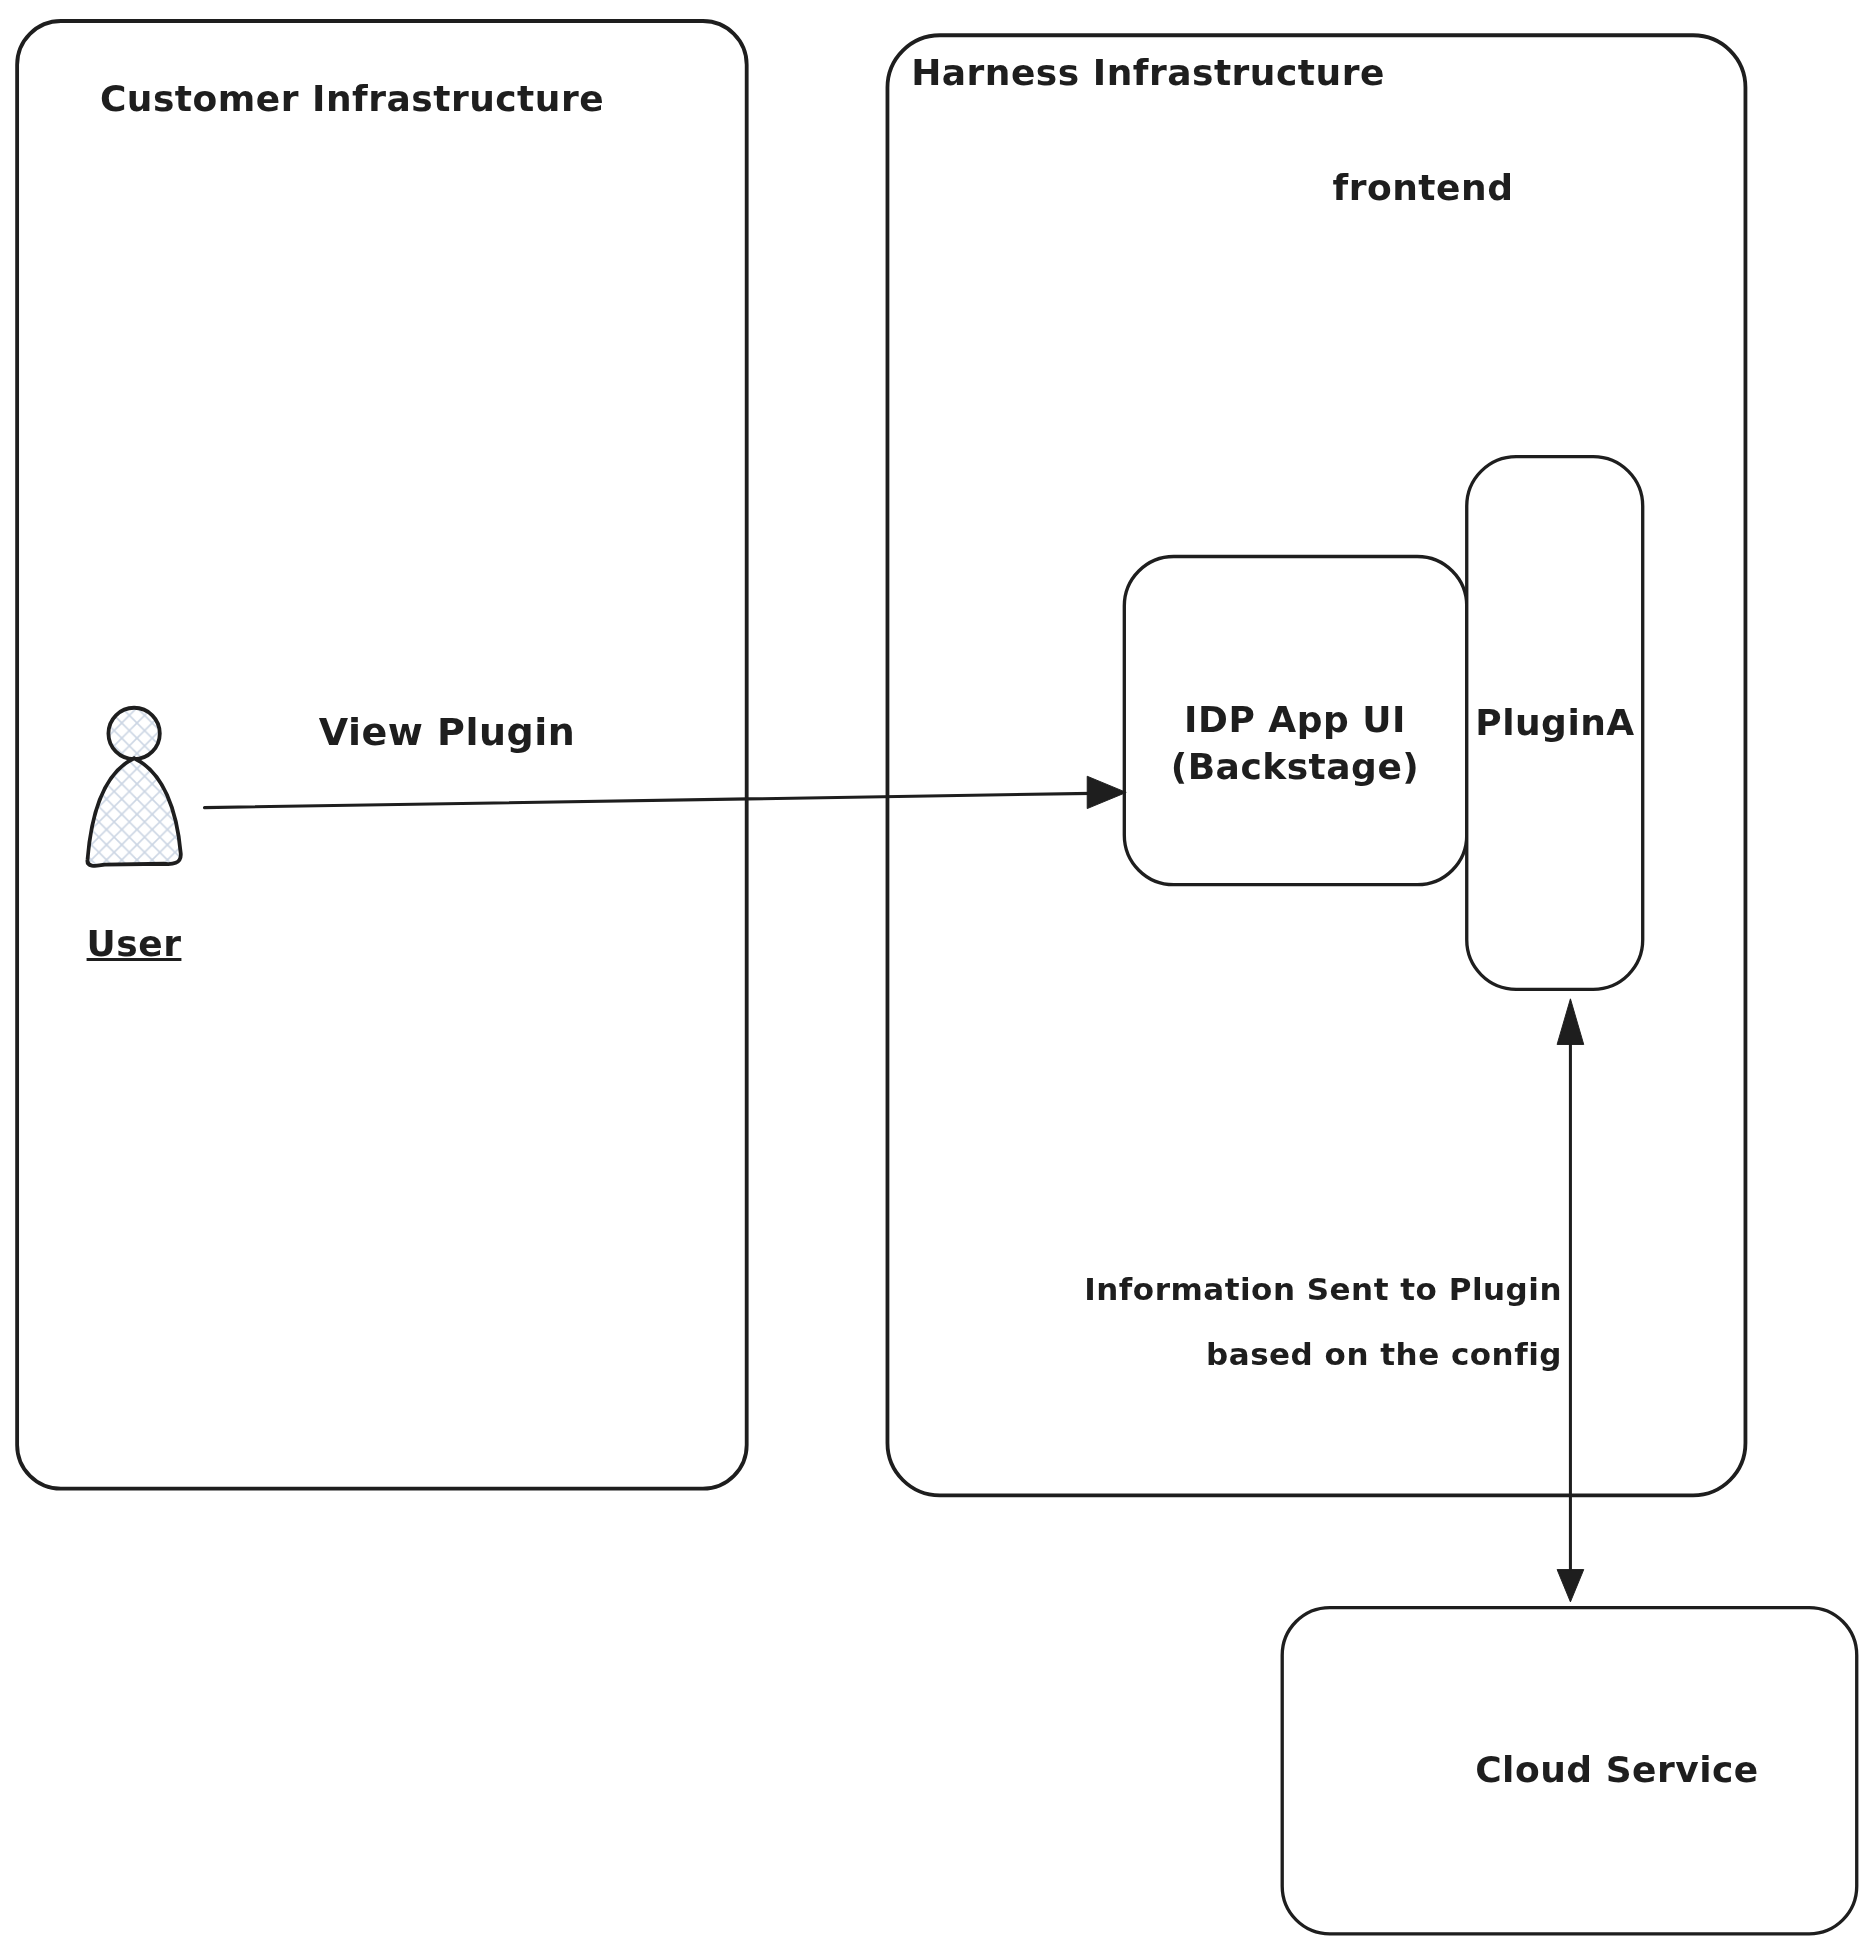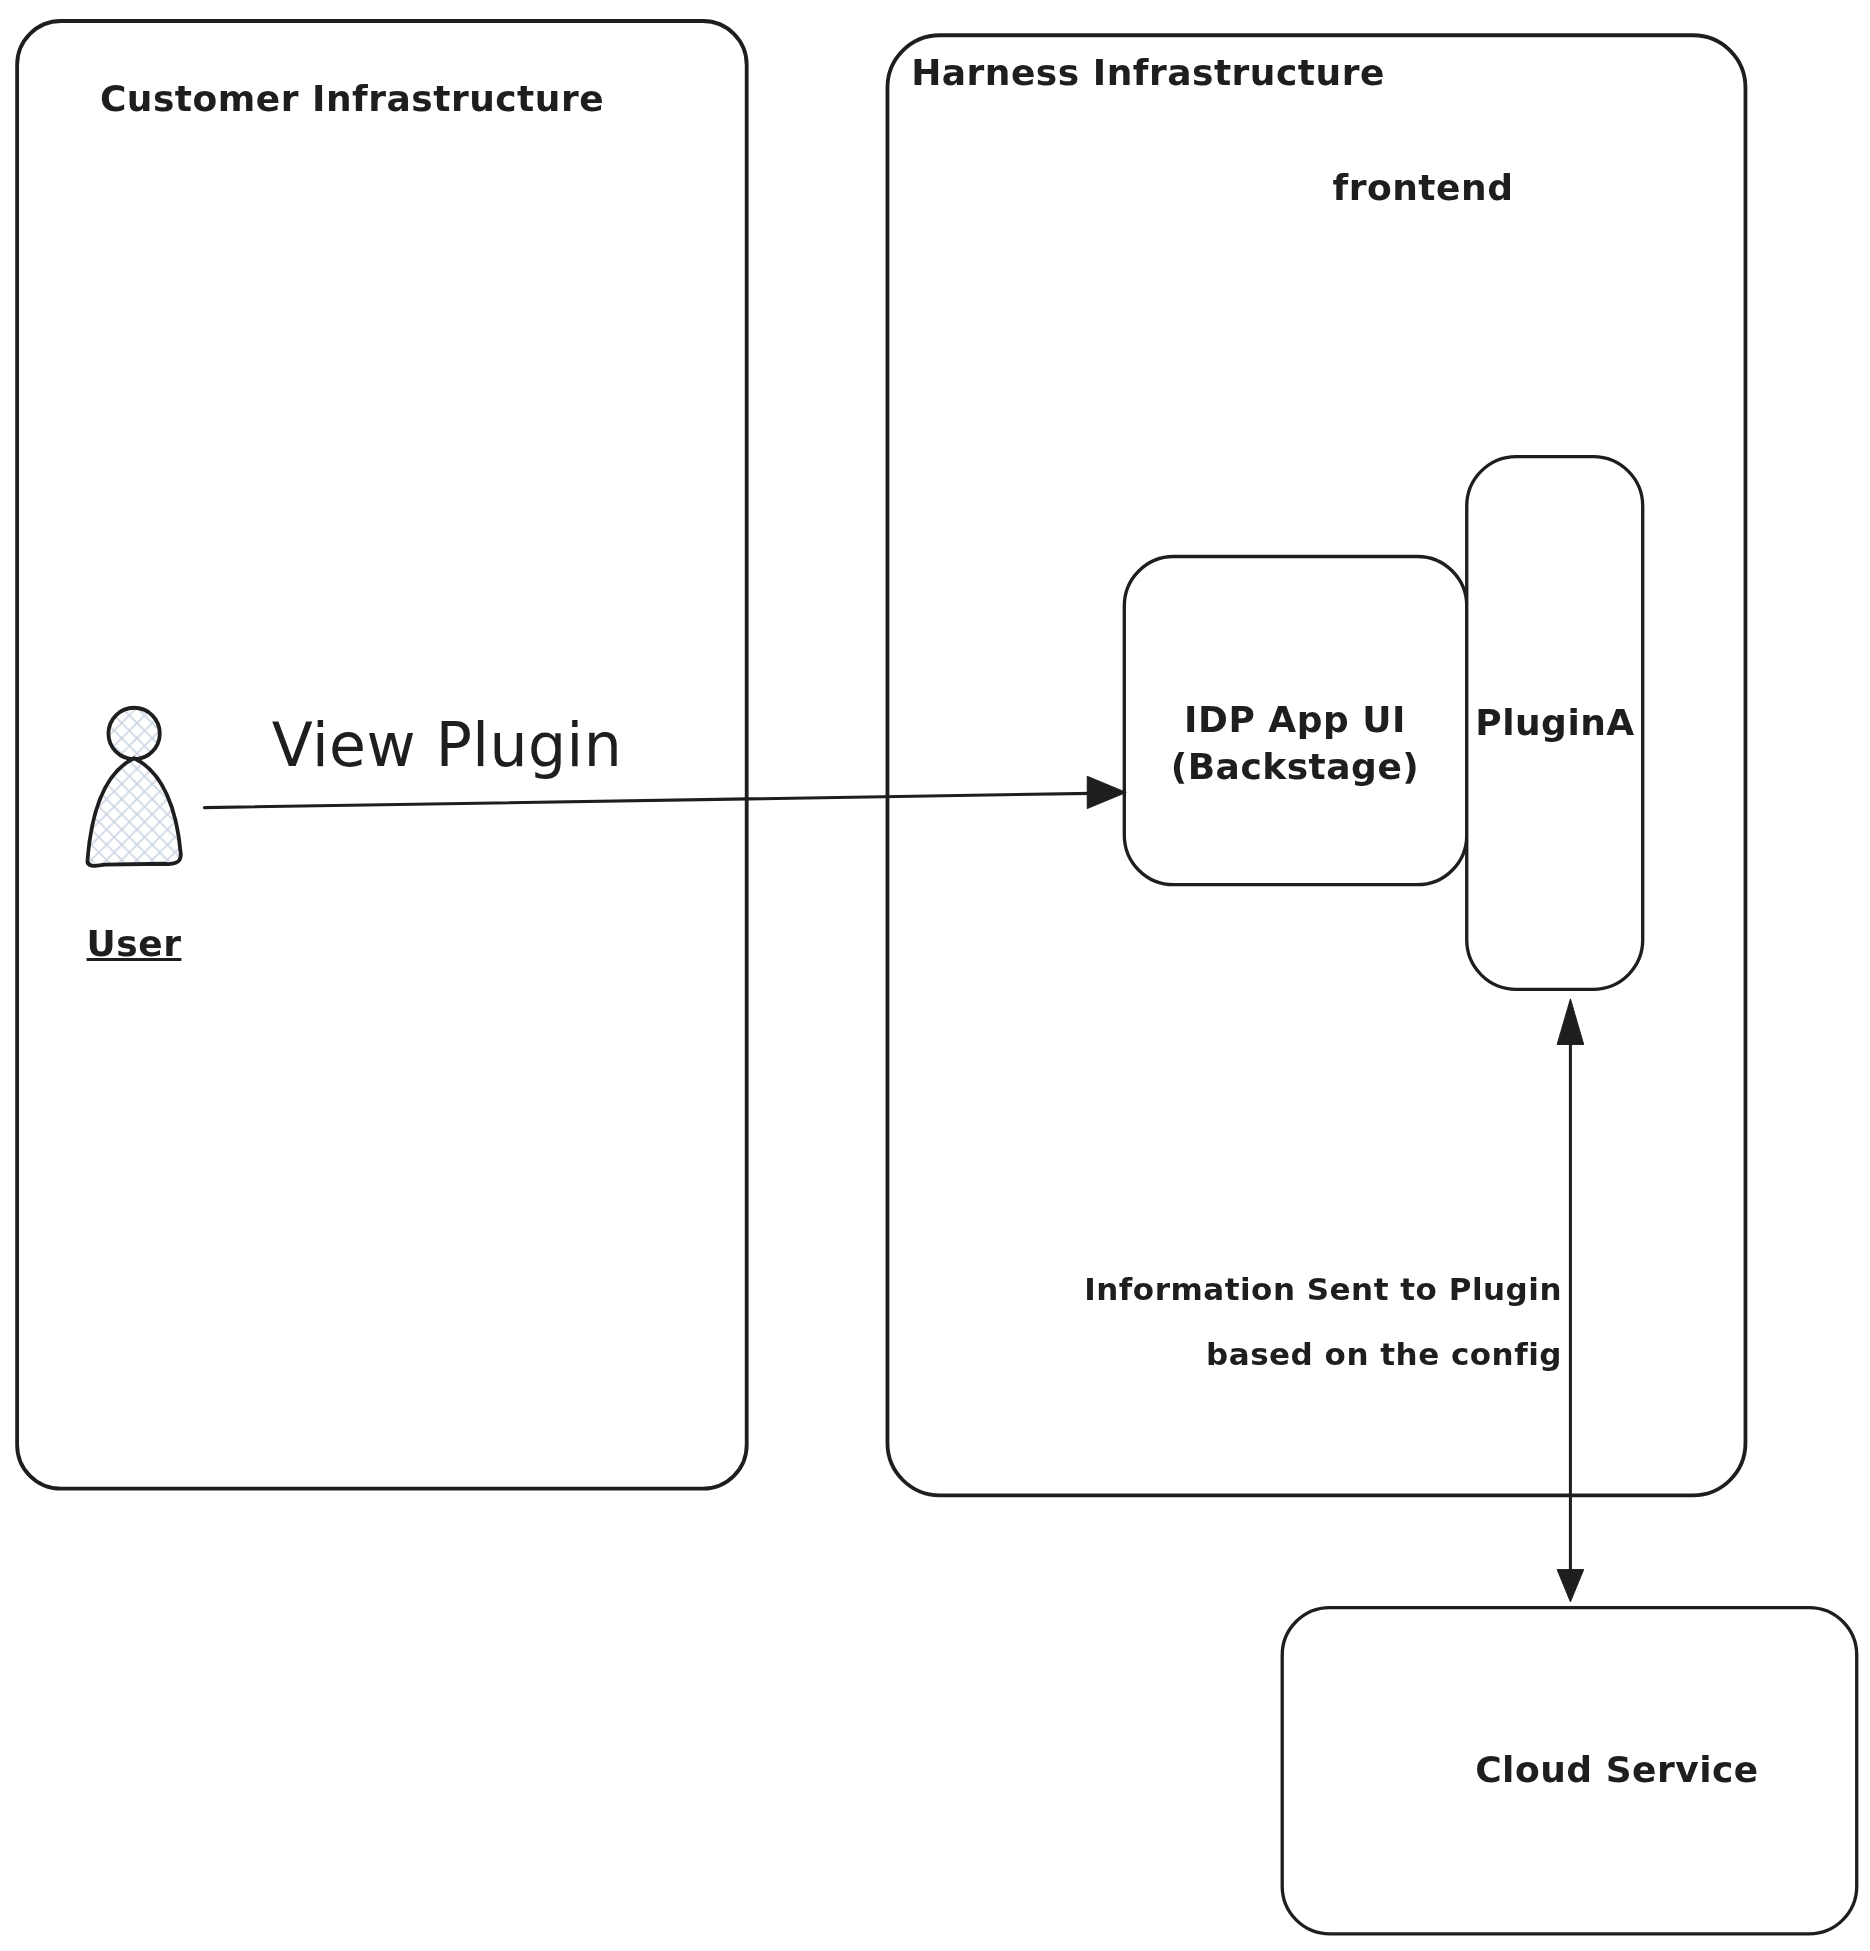--- a/index.html
+++ b/index.html
@@ -38,22 +38,22 @@
     align-items: center;
     justify-content: center;
     text-align: center;
     font-weight: 600;
     color: #1e1e1e;
     font-size: 36px;
     letter-spacing: 0.5px;
     line-height: 1.3;
   }
   .title-view-plugin {
-    font-size: 60px;
-    font-weight: 400;
+    font-size: 38px;
+    font-weight: 700;
   }
   .info-note {
     position: absolute;
     right: 306px;
     top: 1257px;
     text-align: right;
     font-size: 31px;
     font-weight: 600;
     line-height: 65px;
     letter-spacing: 0.5px;

